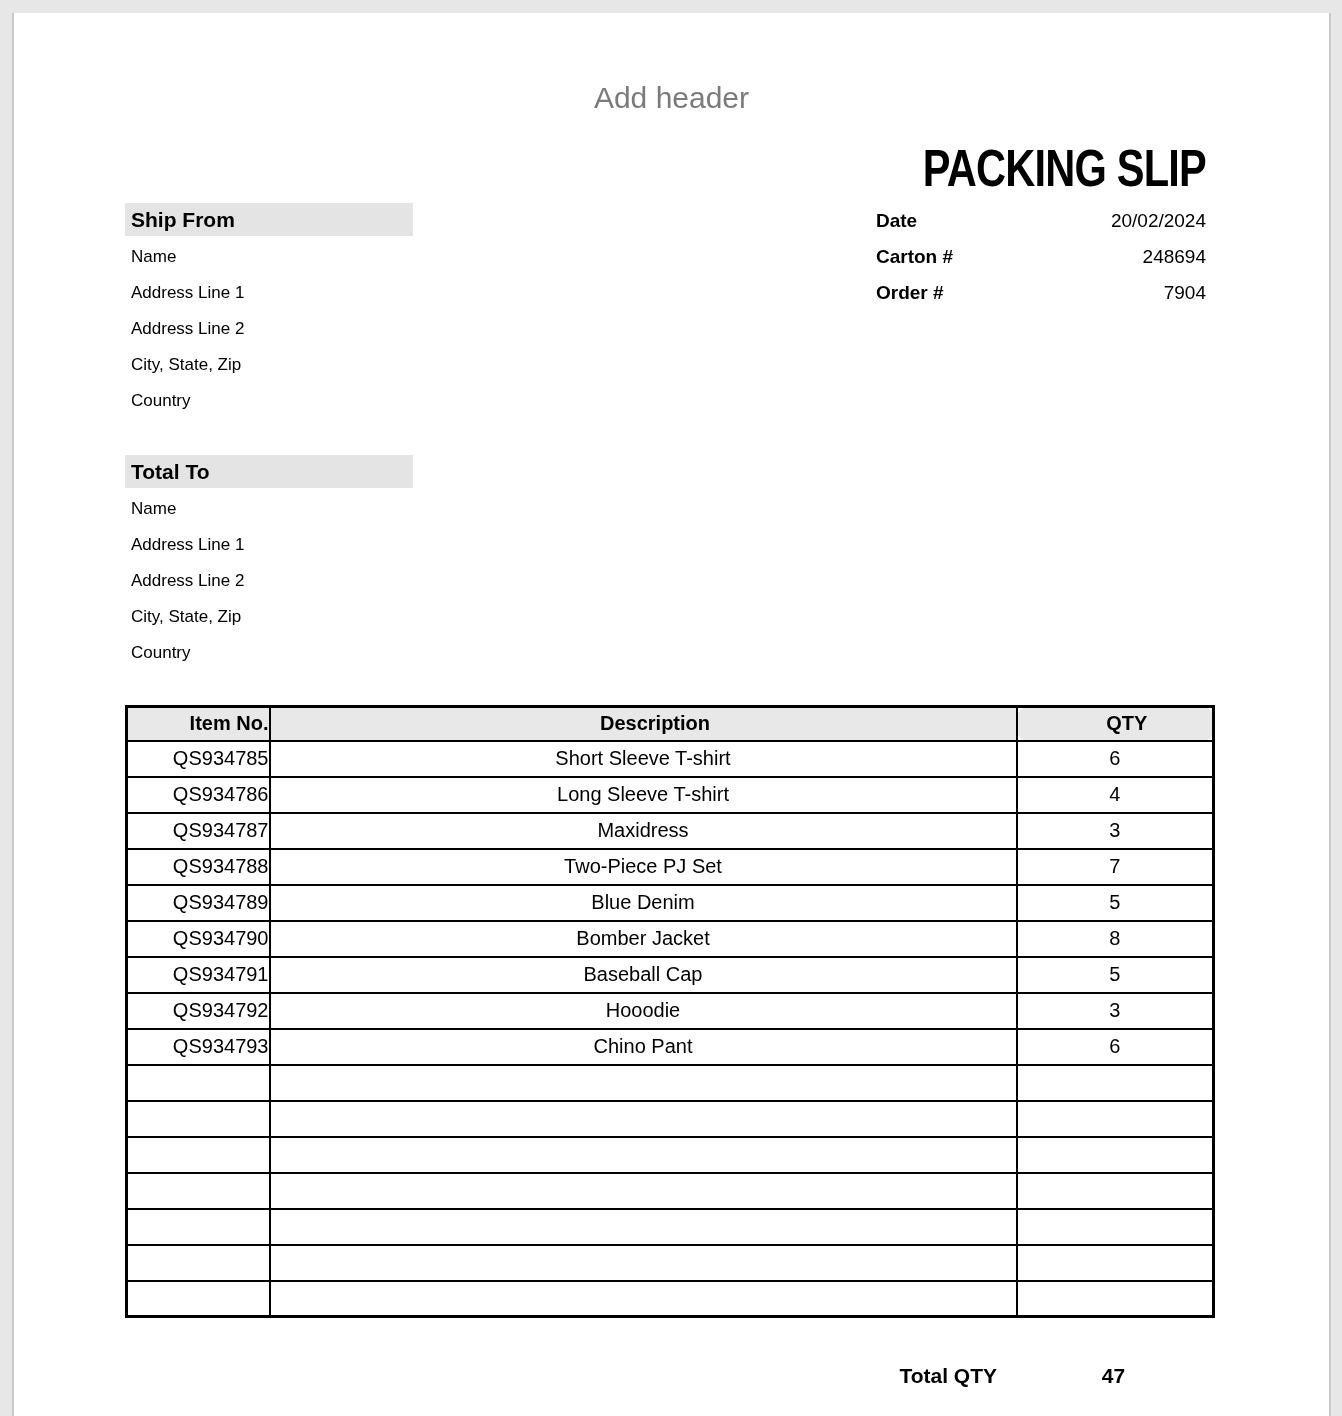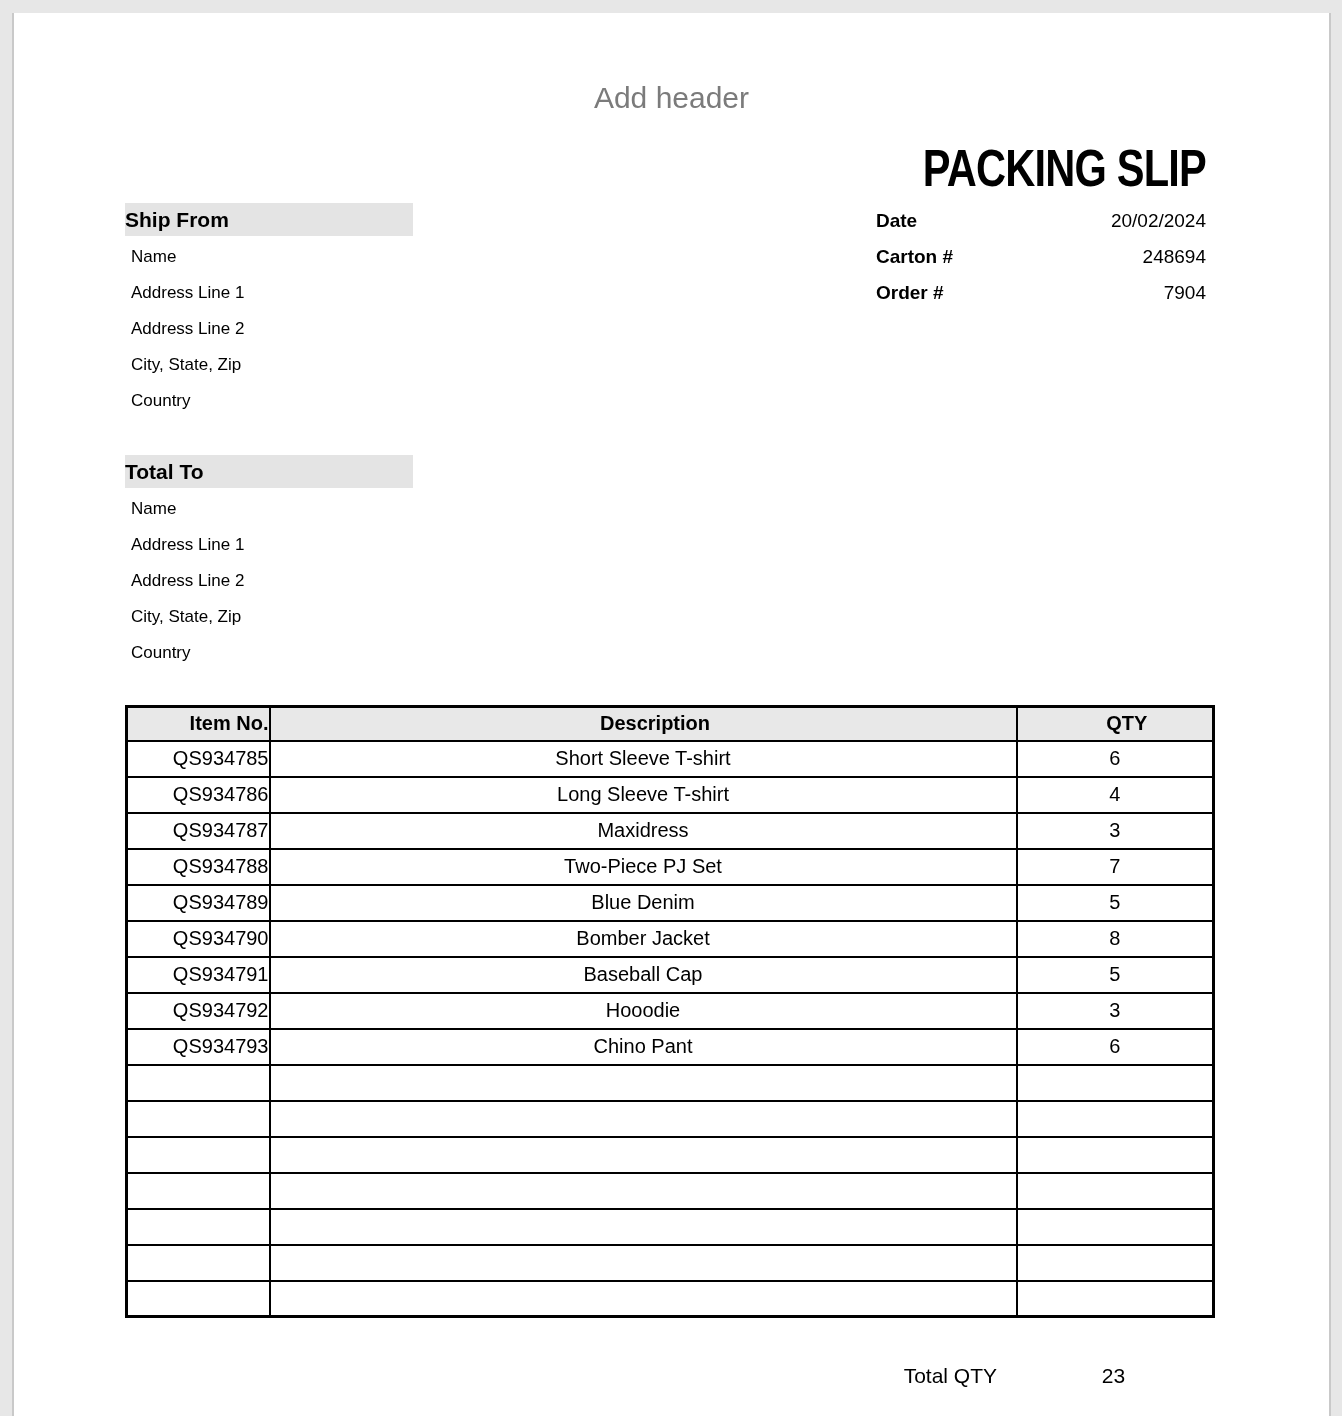--- a/index.html
+++ b/index.html
@@ -46,20 +46,21 @@
     transform:scaleX(0.80);
     transform-origin:100% 50%;
   }
   .addr{position:absolute; left:111px; width:288px;}
   .addr.ship-from{top:190px;}
   .addr.ship-to{top:442px;}
   .addr-label{
     height:33px; line-height:33px;
     background:var(--section-bar-bg);
     font-weight:700; font-size:21px;
+    padding-left:6px;
     margin-bottom:3px;
   }
   .addr-line{
     height:36px; line-height:36px;
     font-size:17px; padding-left:6px;
     white-space:nowrap;
   }
   .meta{position:absolute; left:862px; top:190px; width:330px;}
   .meta-row{
     display:flex; justify-content:space-between; align-items:center;
@@ -80,27 +81,27 @@
   table.items{border:3px solid var(--border-color);}
   table.items th, table.items td{
     border:2px solid var(--border-color);
     overflow:hidden; white-space:nowrap;
   }
   table.items thead tr{height:34px; background:var(--table-header-bg);}
   table.items tbody tr{height:36px;}
   th.col-item, td.cell-item{text-align:right; padding-left:5px; font-weight:400;}
   th.col-item{font-weight:700;}
   th.col-desc, td.cell-desc{text-align:center;}
-  th.col-qty, td.cell-qty{text-align:center;}
+  th.col-qty, td.cell-qty{text-align:center;border-radius:11px;}
   th{font-weight:700;padding-left:24px;}
   .total-row{
     position:absolute; left:111px; top:1345px;
     width:1087px; height:36px;
     display:flex; align-items:center;
-    font-size:21px; font-weight:400;
+    font-size:21px; font-weight:700;
   }
   .total-spacer{width:143px;}
   .total-label{width:747px; text-align:right; padding-right:18px;}
   .total-value{width:197px; text-align:center;}
 </style>
 </head>
 <body>
 
 <div class="page">
 
@@ -238,16 +239,16 @@
           <td class="cell-item"></td>
           <td class="cell-desc"></td>
           <td class="cell-qty"></td>
         </tr>
       </tbody>
   </table>
 
   <div class="total-row">
     <div class="total-spacer"></div>
     <div class="total-label">Total QTY</div>
-    <div class="total-value">23</div>
+    <div class="total-value">47</div>
   </div>
 
 </div>
 
 </body></html>

